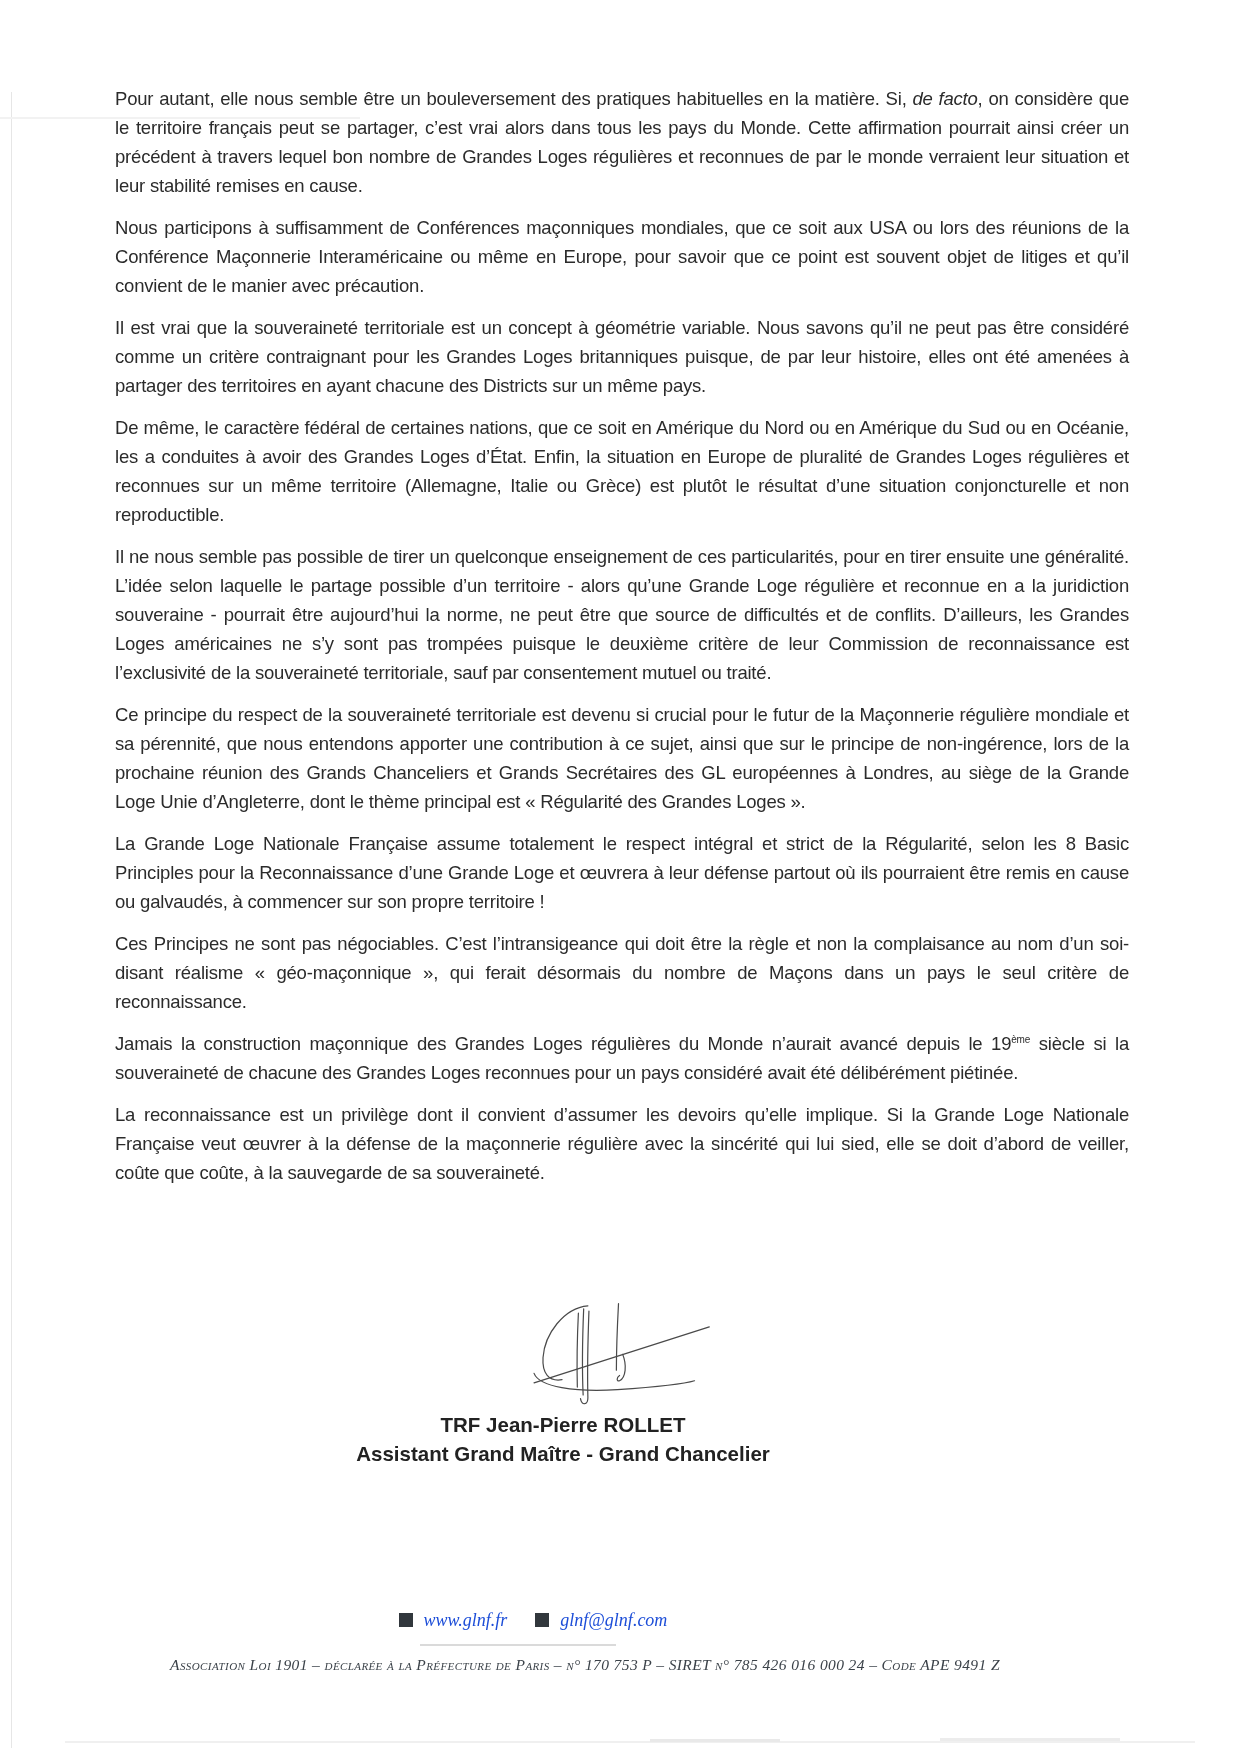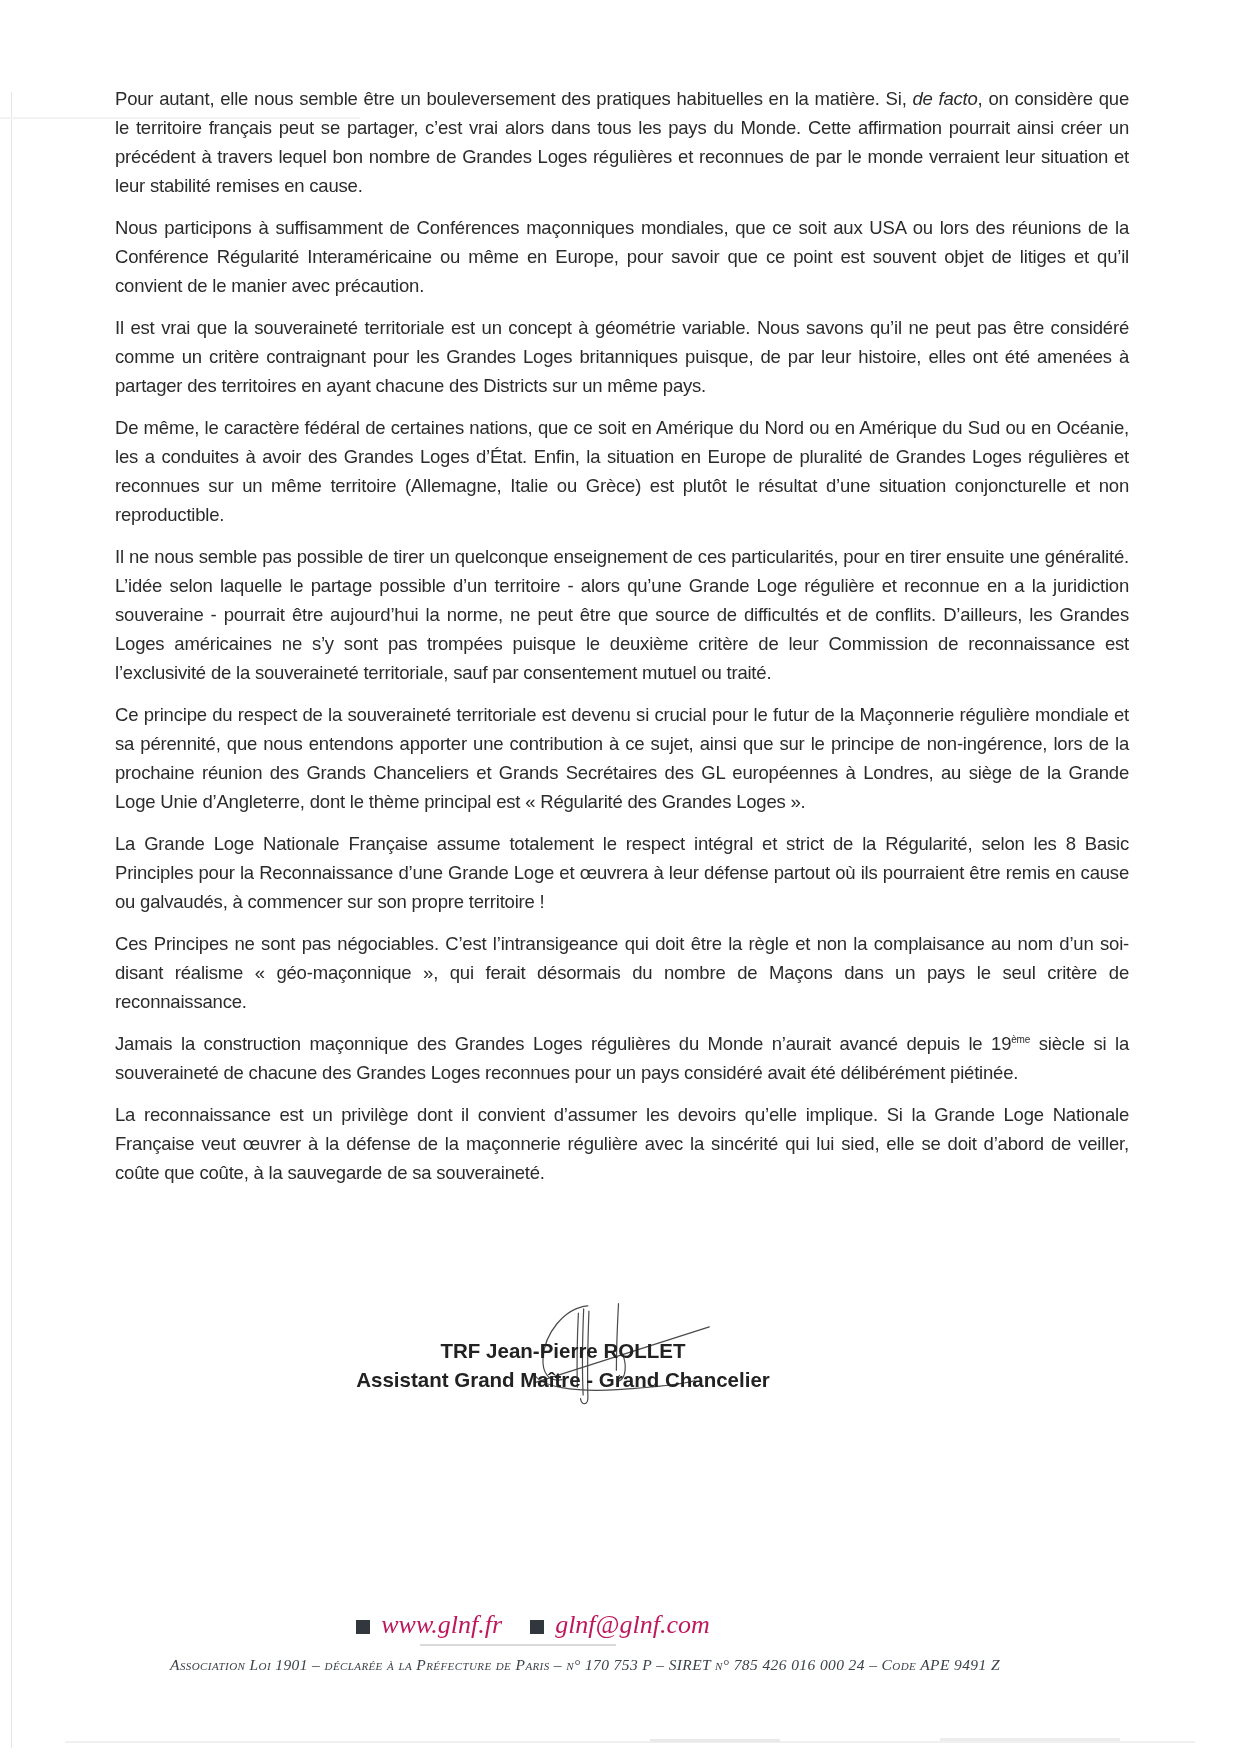--- a/index.html
+++ b/index.html
@@ -27,30 +27,30 @@
     text-align:justify;
   }
   .para { margin:0 12px 13px 0; }
   .para i { font-style:italic; }
   .para sup { font-size:10px; vertical-align:super; line-height:0; }
 
   .sig-svg { position:absolute; left:533px; top:1300px; width:190px; height:114px; }
   .sig-svg path { stroke:#4a4a4a; stroke-width:2.3; fill:none; stroke-linecap:round; }
 
   .sig-text {
-    position:absolute; left:163px; top:1336px; width:800px;
+    position:absolute; left:163px; top:1410px; width:800px;
     text-align:center; font-weight:bold;
     font-size:20.5px; line-height:29px; color:#222222;
   }
 
   .footer-web {
     position:absolute; left:0; top:1610px; width:1066px;
     text-align:center;
     font-family:"Liberation Serif", serif; font-style:italic;
-    font-size:26px; color:#be185d;
+    font-size:18px; color:#1d4ed8;
   }
   .sq { display:inline-block; width:14px; height:14px; background:#31373c; margin:0 11px -1px 0; }
   .sq.second { margin-left:28px; }
 
   .footer-divider { position:absolute; left:420px; top:1644px; width:196px; height:2px; background:#dadada; }
 
   .footer-legal {
     position:absolute; left:0; top:1656px; width:1090px;
     text-align:center;
     font-family:"Liberation Serif", serif; font-style:italic; font-variant:small-caps;
@@ -63,21 +63,21 @@
 <div class="page">
 
   <div class="edge-left"></div>
   <div class="smudge-top"></div>
   <div class="smudge-bot1"></div>
   <div class="smudge-bot2"></div>
   <div class="smudge-bot3"></div>
 
   <div class="letter-body">
       <p class="para">Pour autant, elle nous semble être un bouleversement des pratiques habituelles en la matière. Si, <i>de facto</i>, on considère que le territoire français peut se partager, c’est vrai alors dans tous les pays du Monde. Cette affirmation pourrait ainsi créer un précédent à travers lequel bon nombre de Grandes Loges régulières et reconnues de par le monde verraient leur situation et leur stabilité remises en cause.</p>
-      <p class="para">Nous participons à suffisamment de Conférences maçonniques mondiales, que ce soit aux USA ou lors des réunions de la Conférence Régularité Interaméricaine ou même en Europe, pour savoir que ce point est souvent objet de litiges et qu’il convient de le manier avec précaution.</p>
+      <p class="para">Nous participons à suffisamment de Conférences maçonniques mondiales, que ce soit aux USA ou lors des réunions de la Conférence Maçonnerie Interaméricaine ou même en Europe, pour savoir que ce point est souvent objet de litiges et qu’il convient de le manier avec précaution.</p>
       <p class="para">Il est vrai que la souveraineté territoriale est un concept à géométrie variable. Nous savons qu’il ne peut pas être considéré comme un critère contraignant pour les Grandes Loges britanniques puisque, de par leur histoire, elles ont été amenées à partager des territoires en ayant chacune des Districts sur un même pays.</p>
       <p class="para">De même, le caractère fédéral de certaines nations, que ce soit en Amérique du Nord ou en Amérique du Sud ou en Océanie, les a conduites à avoir des Grandes Loges d’État. Enfin, la situation en Europe de pluralité de Grandes Loges régulières et reconnues sur un même territoire (Allemagne, Italie ou Grèce) est plutôt le résultat d’une situation conjoncturelle et non reproductible.</p>
       <p class="para">Il ne nous semble pas possible de tirer un quelconque enseignement de ces particularités, pour en tirer ensuite une généralité. L’idée selon laquelle le partage possible d’un territoire - alors qu’une Grande Loge régulière et reconnue en a la juridiction souveraine - pourrait être aujourd’hui la norme, ne peut être que source de difficultés et de conflits. D’ailleurs, les Grandes Loges américaines ne s’y sont pas trompées puisque le deuxième critère de leur Commission de reconnaissance est l’exclusivité de la souveraineté territoriale, sauf par consentement mutuel ou traité.</p>
       <p class="para">Ce principe du respect de la souveraineté territoriale est devenu si crucial pour le futur de la Maçonnerie régulière mondiale et sa pérennité, que nous entendons apporter une contribution à ce sujet, ainsi que sur le principe de non-ingérence, lors de la prochaine réunion des Grands Chanceliers et Grands Secrétaires des GL européennes à Londres, au siège de la Grande Loge Unie d’Angleterre, dont le thème principal est « Régularité des Grandes Loges ».</p>
       <p class="para">La Grande Loge Nationale Française assume totalement le respect intégral et strict de la Régularité, selon les 8 Basic Principles pour la Reconnaissance d’une Grande Loge et œuvrera à leur défense partout où ils pourraient être remis en cause ou galvaudés, à commencer sur son propre territoire !</p>
       <p class="para">Ces Principes ne sont pas négociables. C’est l’intransigeance qui doit être la règle et non la complaisance au nom d’un soi-disant réalisme « géo-maçonnique », qui ferait désormais du nombre de Maçons dans un pays le seul critère de reconnaissance.</p>
       <p class="para">Jamais la construction maçonnique des Grandes Loges régulières du Monde n’aurait avancé depuis le 19<sup>ème</sup> siècle si la souveraineté de chacune des Grandes Loges reconnues pour un pays considéré avait été délibérément piétinée.</p>
       <p class="para">La reconnaissance est un privilège dont il convient d’assumer les devoirs qu’elle implique. Si la Grande Loge Nationale Française veut œuvrer à la défense de la maçonnerie régulière avec la sincérité qui lui sied, elle se doit d’abord de veiller, coûte que coûte, à la sauvegarde de sa souveraineté.</p>
     </div>
 

